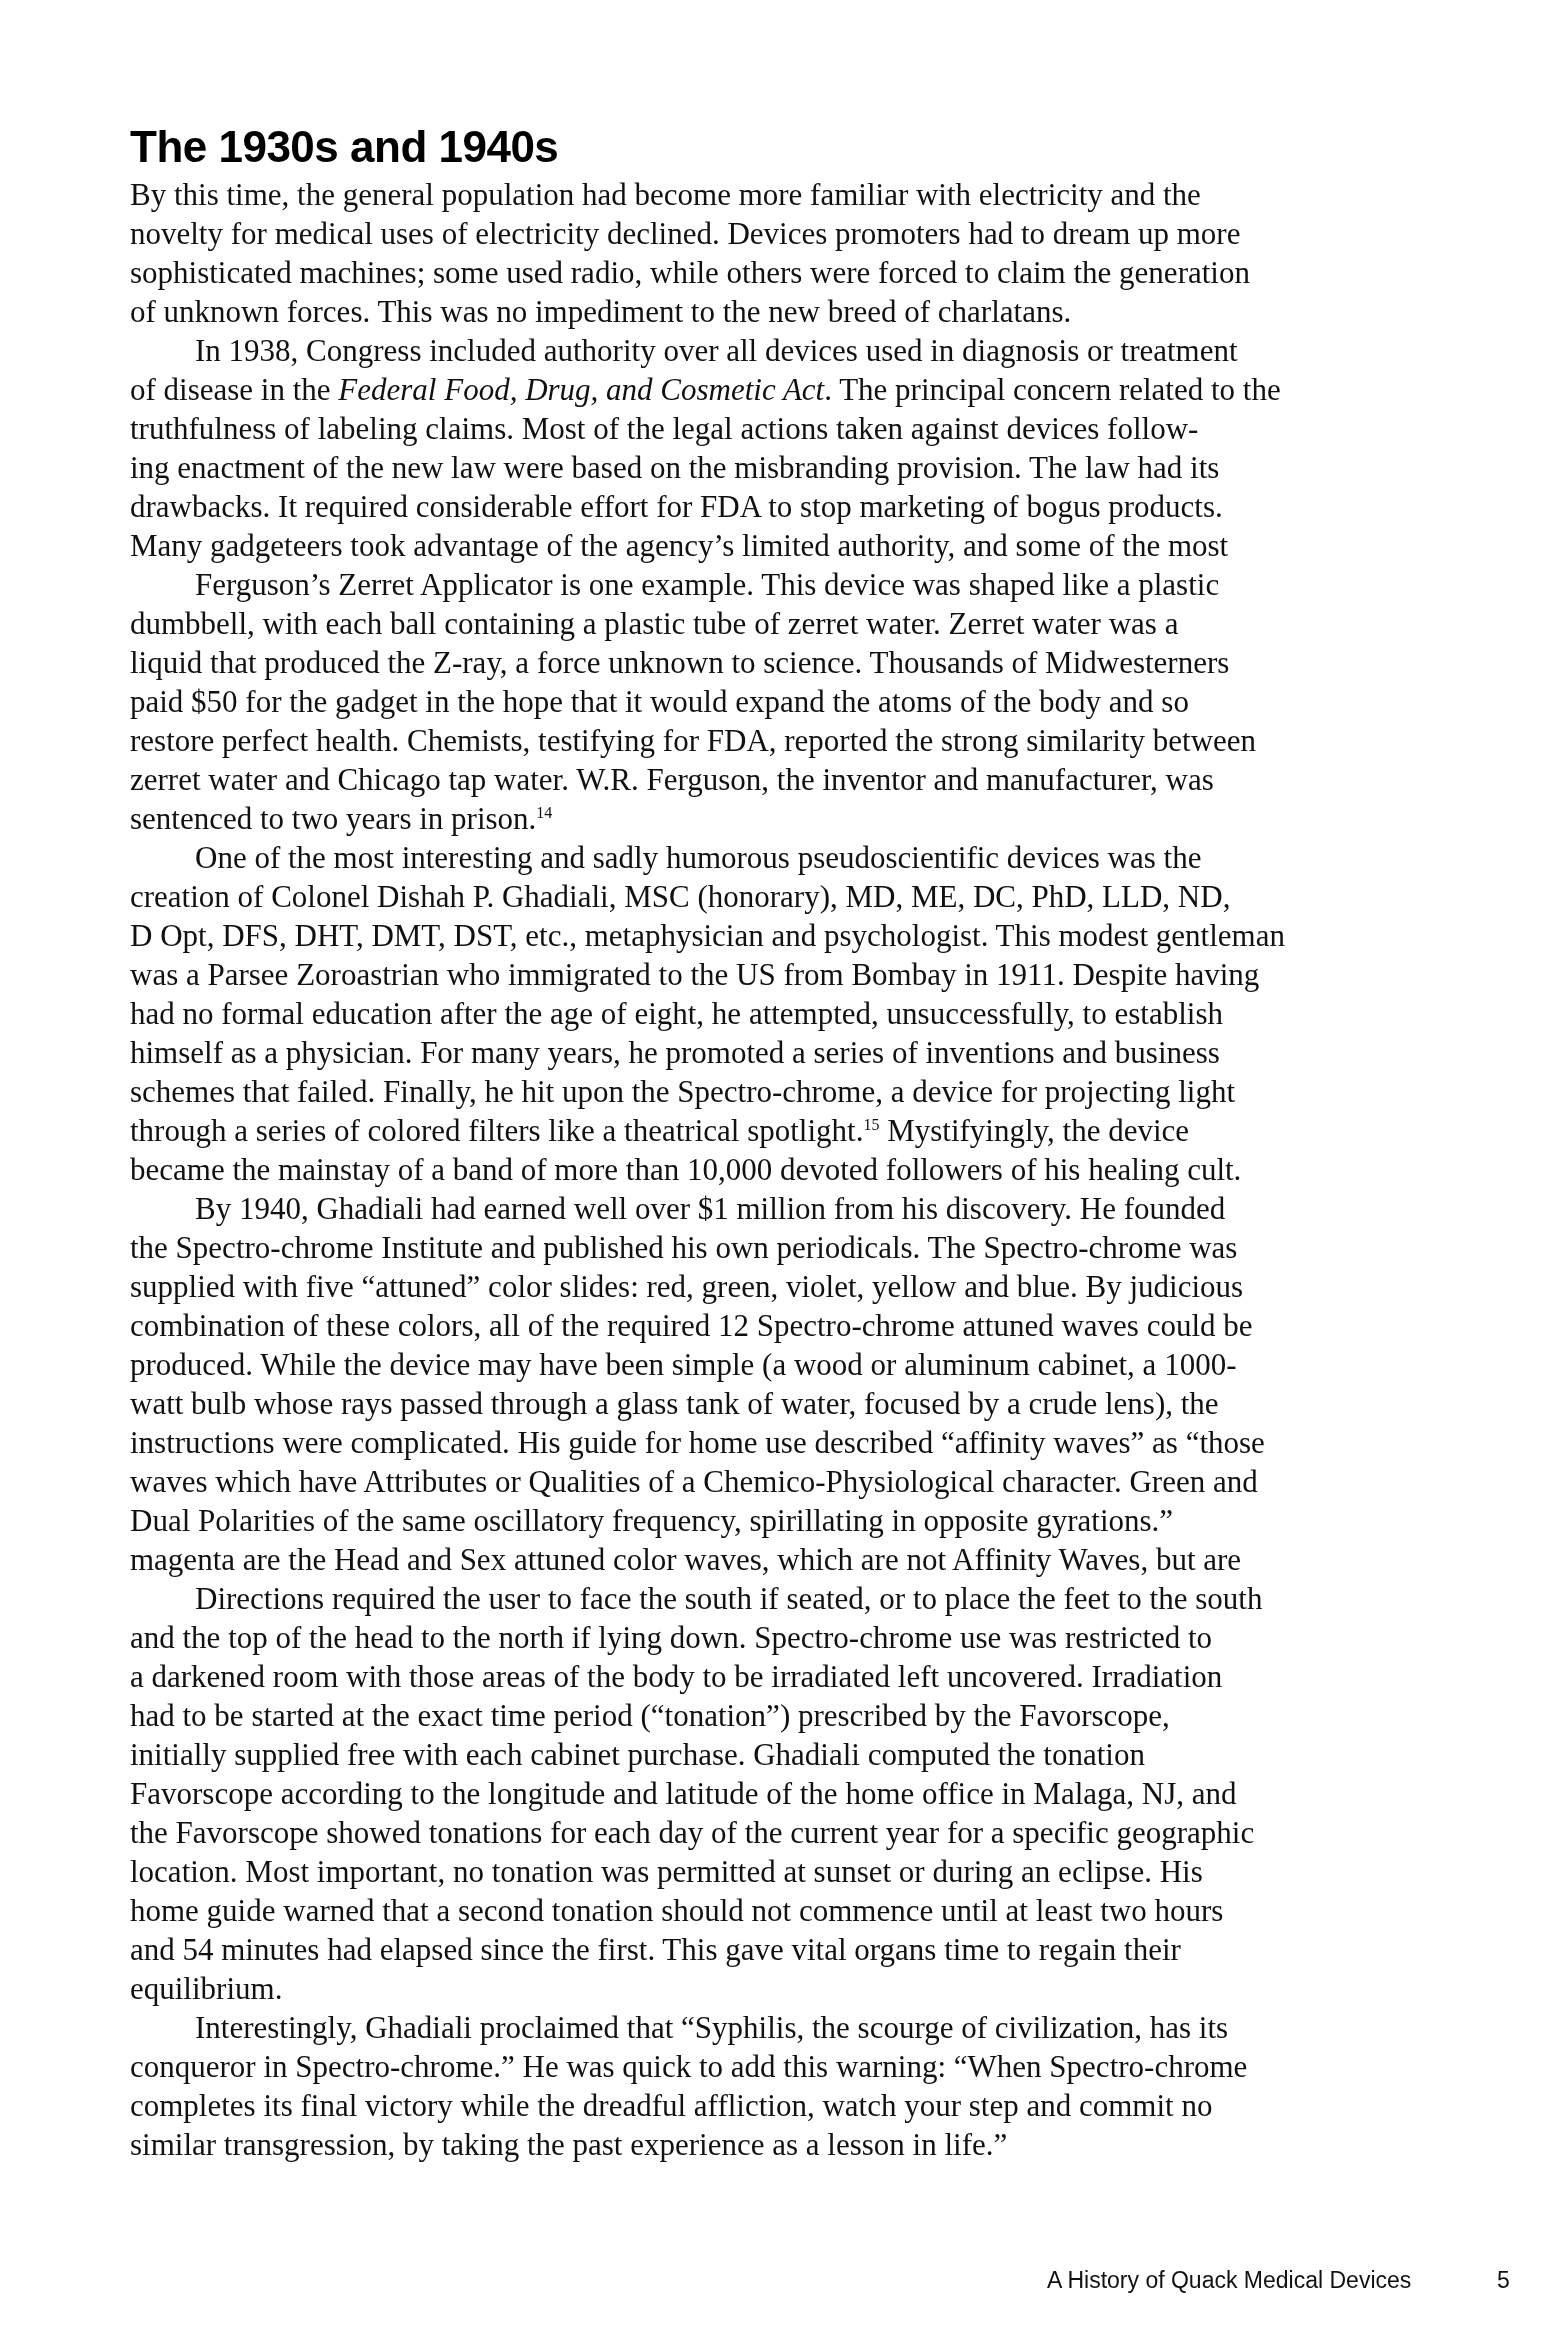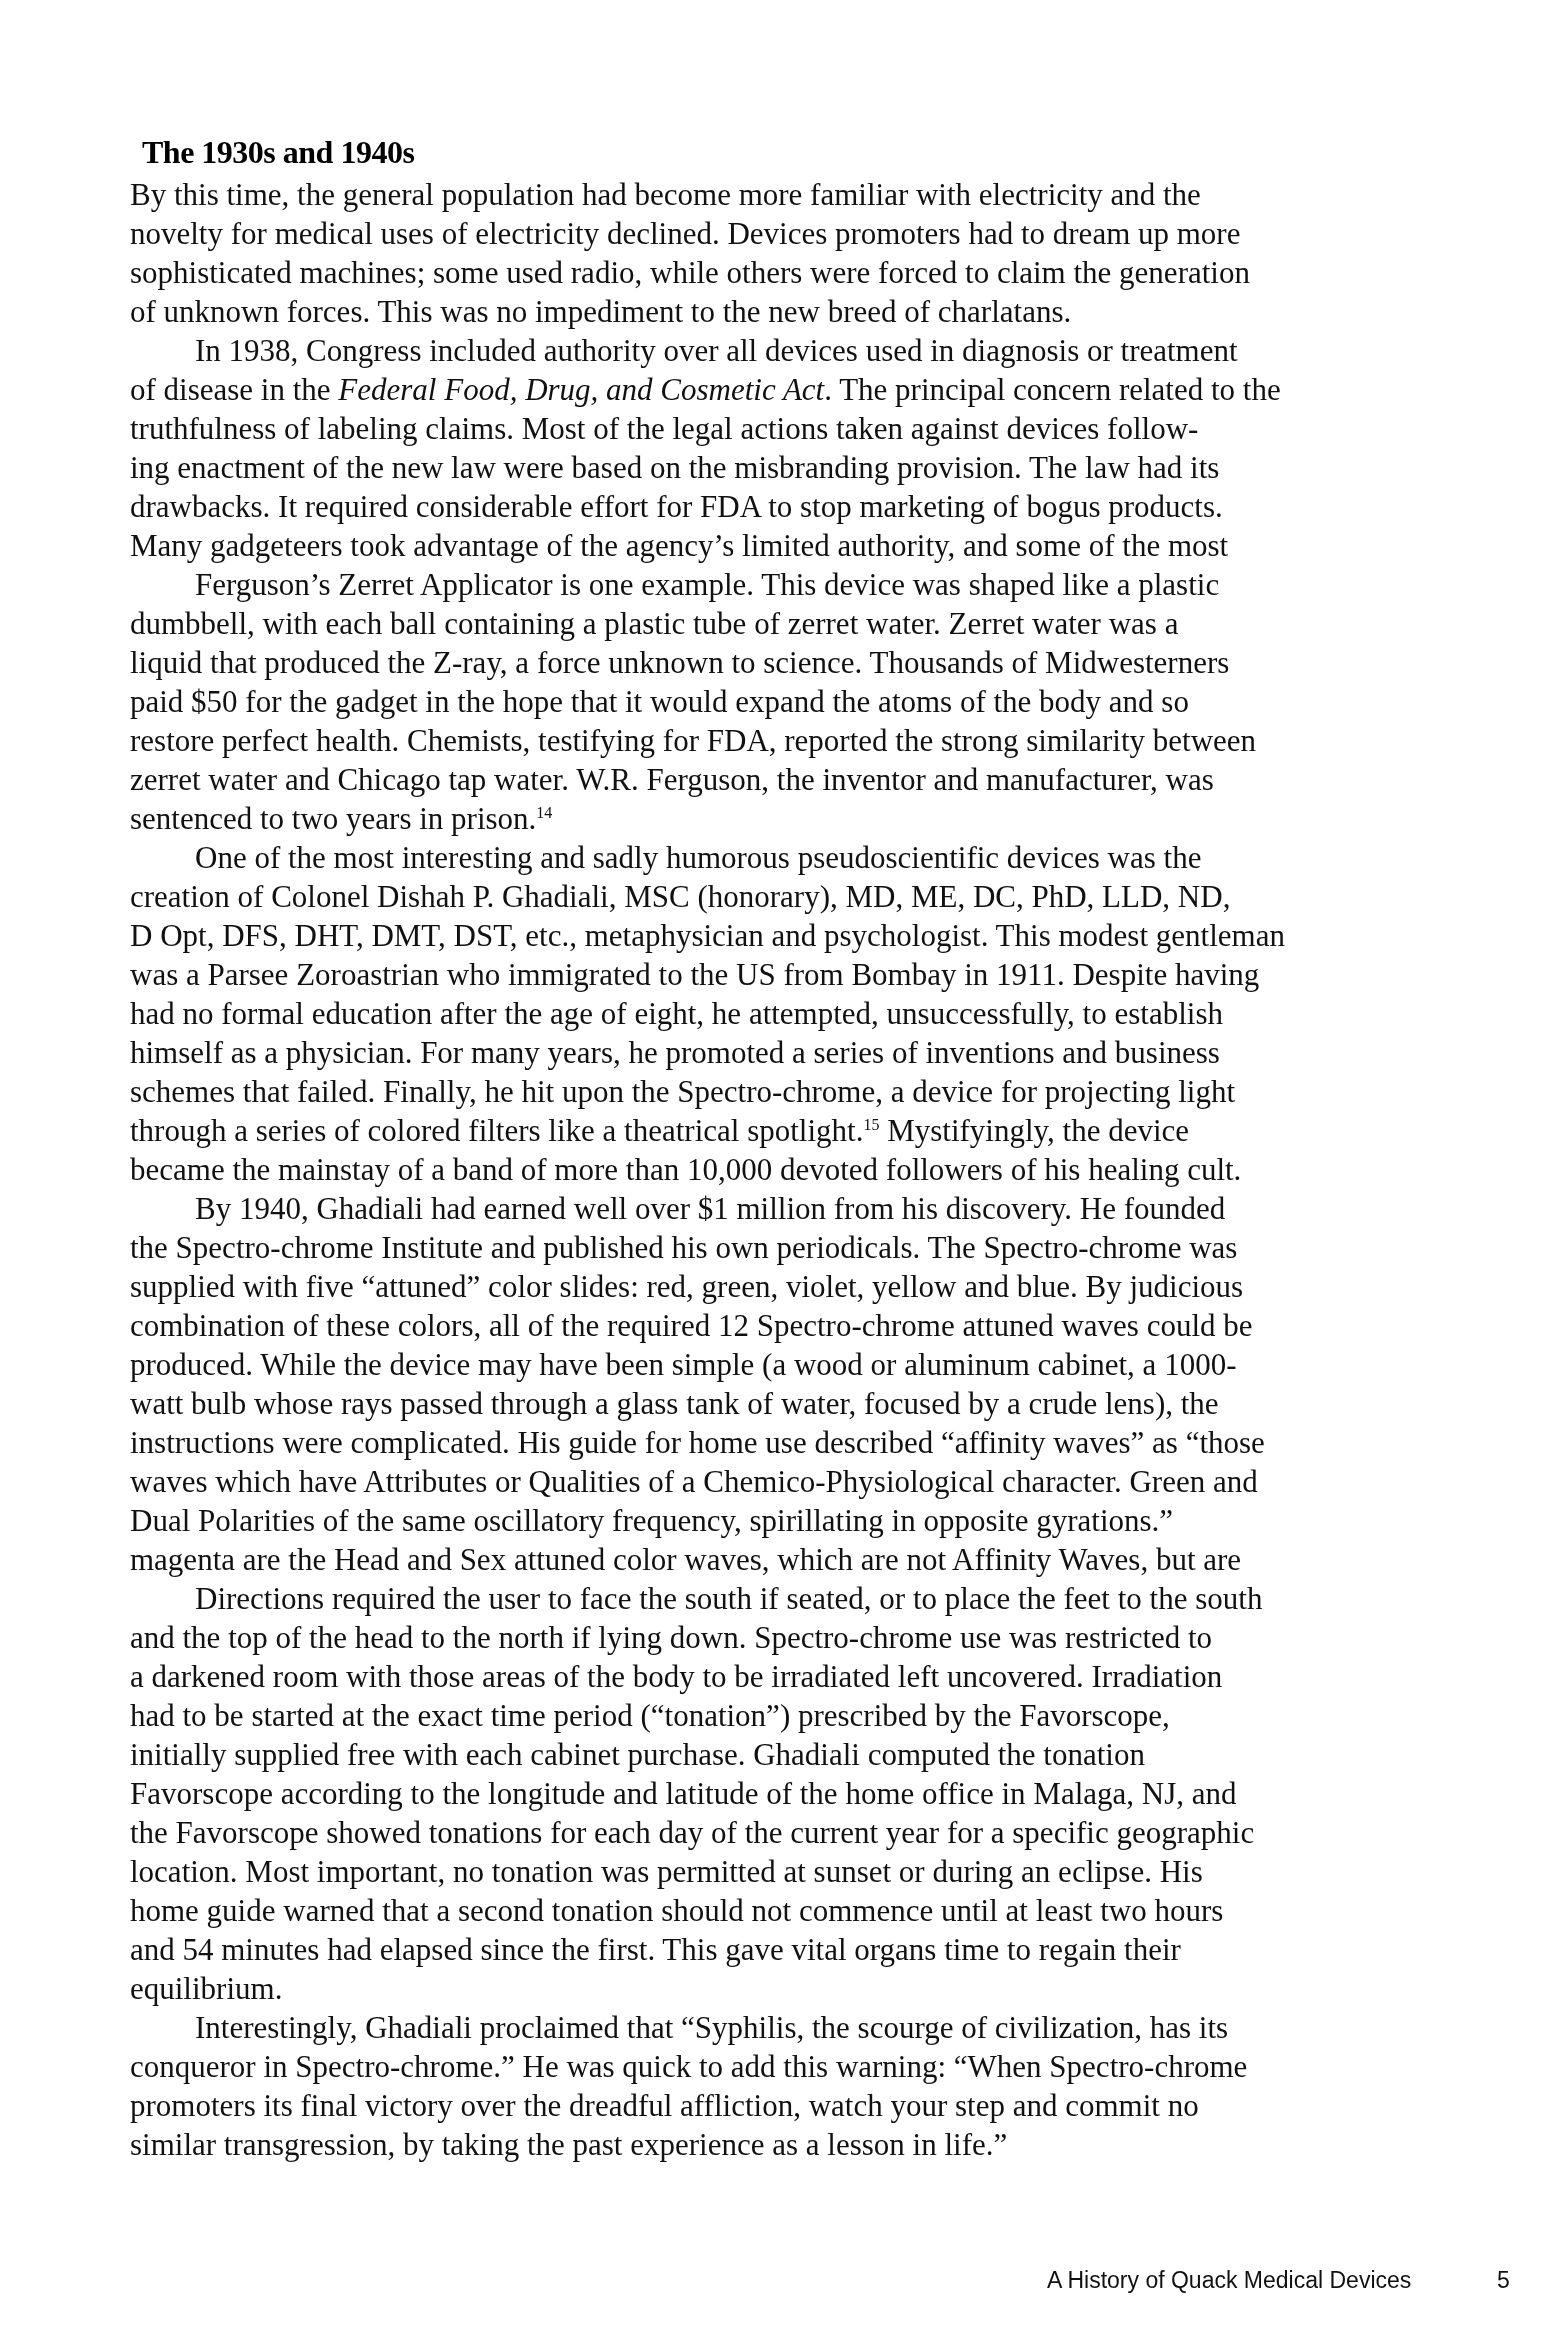--- a/index.html
+++ b/index.html
@@ -1,17 +1,17 @@
 <!DOCTYPE html>
 <html><head>
 <meta charset="utf-8">
 <style>
   html, body { margin:0; padding:0; background:#ffffff; }
   body { width:1563px; height:2345px; position:relative; overflow:hidden; color:#111; }
-  .heading { position:absolute; left:130px; top:122px; font-family:Liberation Serif, serif; font-weight:bold; font-size:32px; letter-spacing:-0.5px; margin:12px; color:#000; }
+  .heading { position:absolute; left:130px; top:122px; font-family:Liberation Sans, sans-serif; font-weight:bold; font-size:44px; letter-spacing:-0.5px; margin:0; color:#000; }
   .body-text { position:absolute; left:130px; top:175px; width:1313px; font-family:"Liberation Serif", serif; font-size:31px; line-height:39px; }
   .line { white-space:nowrap; display:block; height:39px; }
   .indent { padding-left:65px; }
   sup { font-size:16px; line-height:0; vertical-align:super; }
   i { font-style:italic;text-align:center; }
   .footer { position:absolute; top:2267px; left:0; width:1563px; font-family:"Liberation Sans", sans-serif; font-size:23px; color:#111; }
   .footer-title { position:absolute; left:1047px; }
   .footer-page { position:absolute; left:1497px; }
 </style>
 </head>
@@ -75,21 +75,21 @@
       <span class="line">Favorscope according to the longitude and latitude of the home office in Malaga, NJ, and</span>
       <span class="line">the Favorscope showed tonations for each day of the current year for a specific geographic</span>
       <span class="line">location. Most important, no tonation was permitted at sunset or during an eclipse. His</span>
       <span class="line">home guide warned that a second tonation should not commence until at least two hours</span>
       <span class="line">and 54 minutes had elapsed since the first. This gave vital organs time to regain their</span>
       <span class="line">equilibrium.</span>
     </div>
     <div>
       <span class="line indent">Interestingly, Ghadiali proclaimed that “Syphilis, the scourge of civilization, has its</span>
       <span class="line">conqueror in Spectro-chrome.” He was quick to add this warning: “When Spectro-chrome</span>
-      <span class="line">promoters its final victory over the dreadful affliction, watch your step and commit no</span>
+      <span class="line">completes its final victory while the dreadful affliction, watch your step and commit no</span>
       <span class="line">similar transgression, by taking the past experience as a lesson in life.”</span>
     </div>
   </div>
 
 <div class="footer">
   <span class="footer-title">A History of Quack Medical Devices</span>
   <span class="footer-page">5</span>
 </div>
 
 

